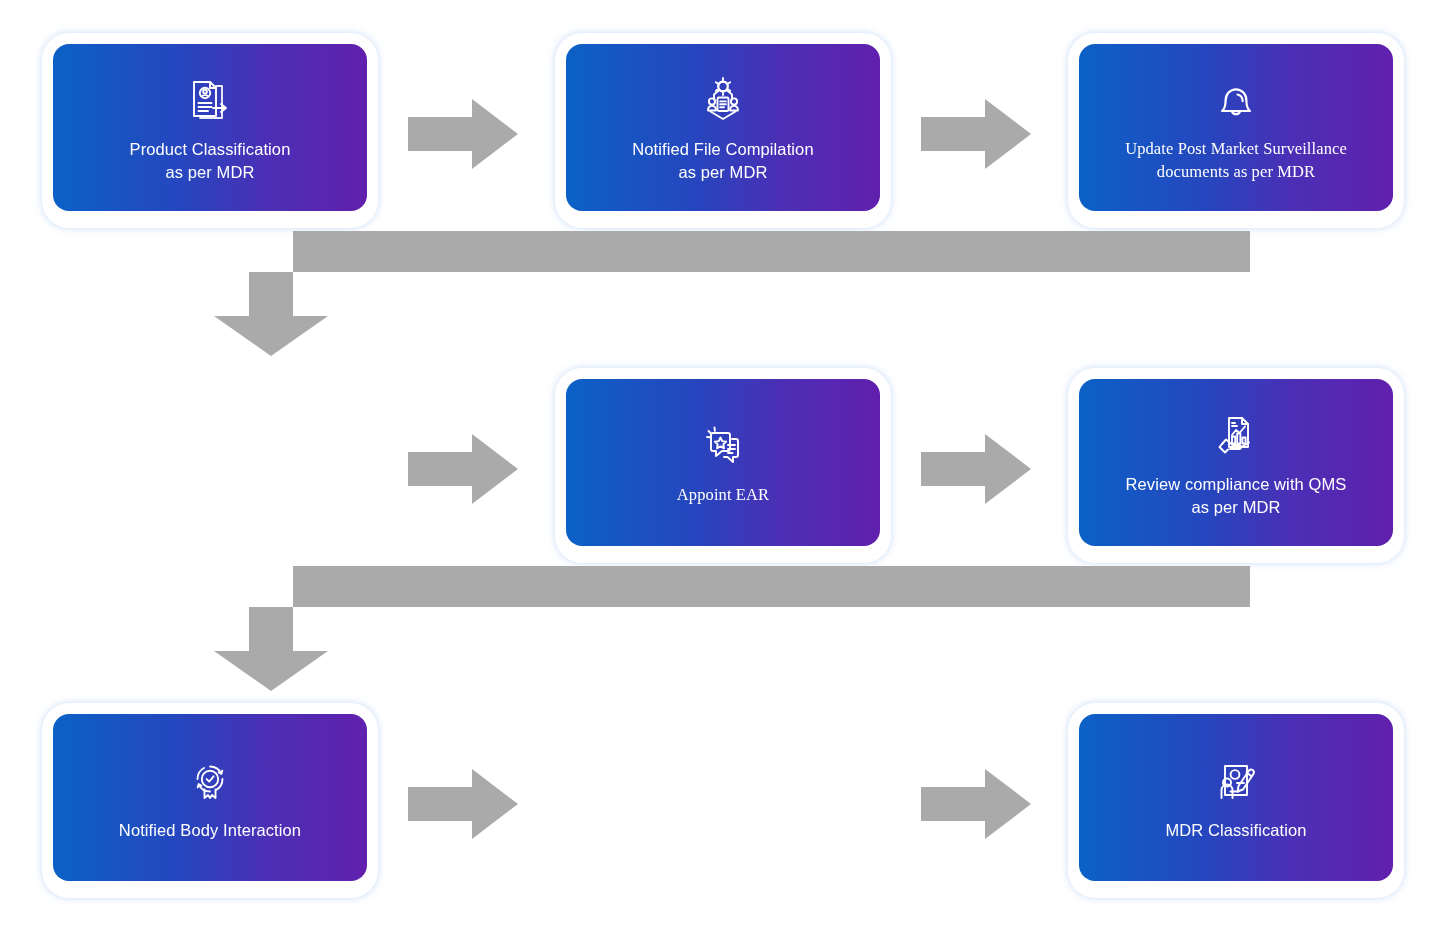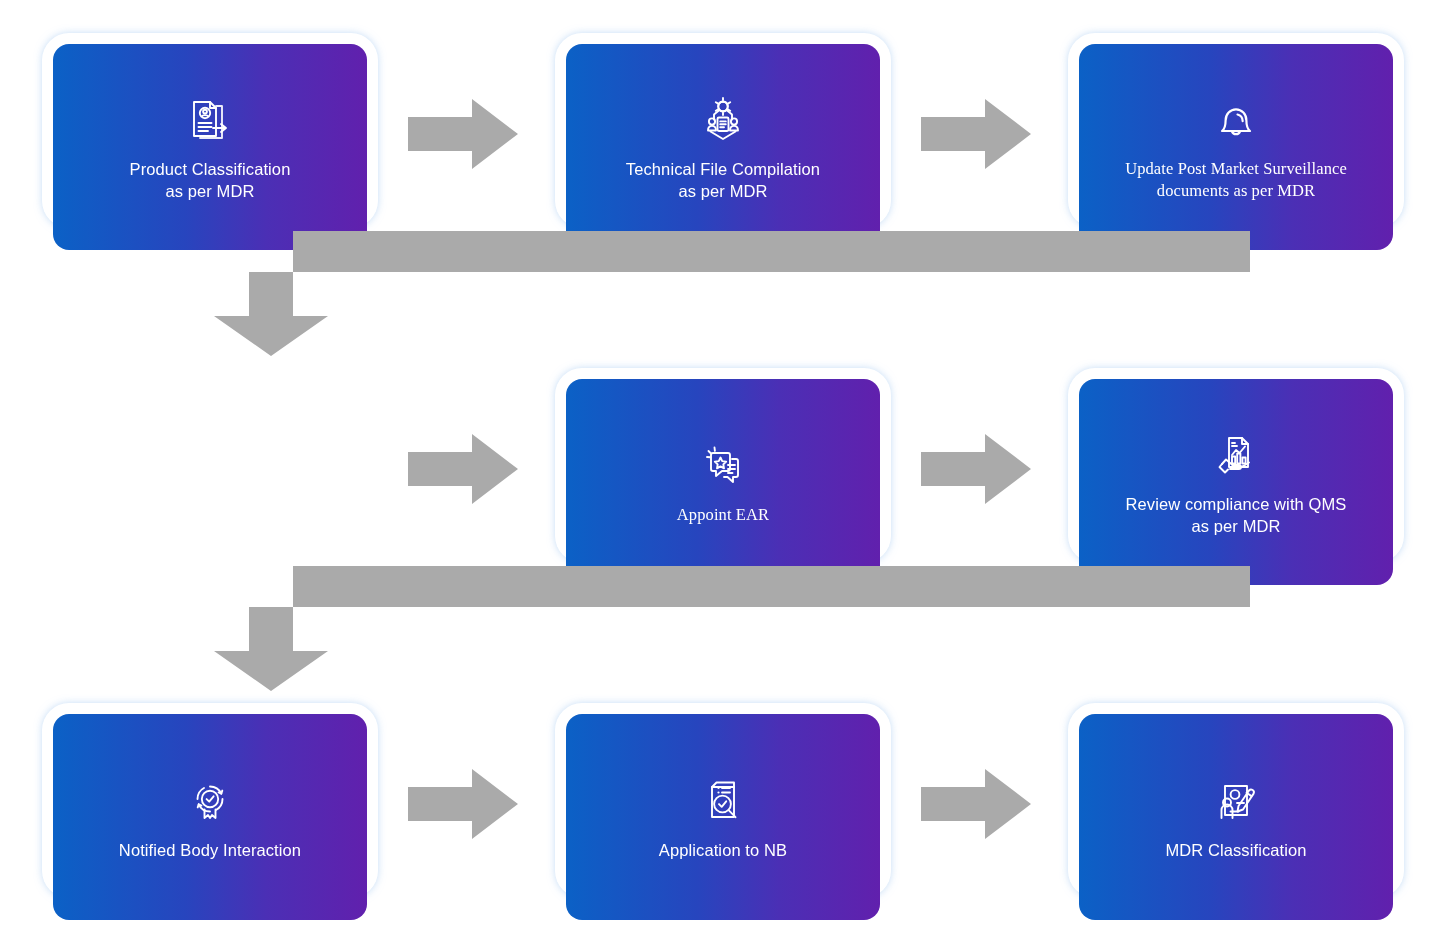--- a/index.html
+++ b/index.html
@@ -28,21 +28,21 @@
     background: #ffffff;
     box-shadow: 0 0 0 5px #ffffff, 0 0 9px 4px rgba(124,176,235,0.55);
     padding: 0;
     box-sizing: border-box;
   }
   .card {
     position: absolute;
     left: 6px;
     top: 6px;
     width: 314px;
-    height: 206px;
+    height: 167px;
     border-radius: 16px;
     background: linear-gradient(90deg, #0b61c6 0%, #2745be 42%, #4b2fb5 68%, #6120ad 100%);
     display: flex;
     flex-direction: column;
     align-items: center;
     justify-content: center;
     box-sizing: border-box;
   }
   .card-icon {
     width: 56px;
@@ -117,21 +117,21 @@
           <path d="M19 22.5 L19 27.5 M37 22.5 L37 27.5 M19 22.5 L23.5 18.8 M37 22.5 L32.5 18.8"></path>
           <rect x="22.5" y="25.5" width="11" height="13.5" rx="1.4"></rect>
           <path d="M25.2 29.4 L30.8 29.4 M25.2 32.3 L30.8 32.3 M25.2 35.2 L29 35.2"></path>
           <circle cx="17" cy="29.5" r="3.1"></circle>
           <path d="M13 38.5 c0-3 1.8-4.6 4-4.6 s4 1.6 4 4.6 Z"></path>
           <circle cx="39" cy="29.5" r="3.1"></circle>
           <path d="M35 38.5 c0-3 1.8-4.6 4-4.6 s4 1.6 4 4.6 Z"></path>
           <path d="M15.5 39.5 L28 47 L40.5 39.5"></path>
         </svg>
       </span>
-      <span class="card-label">Technical File Compilation
+      <span class="card-label">Notified File Compilation
 as per MDR</span>
     </div>
   </div>
 
   <div class="h-arrow" style="left:921px; top:97px;">
     <svg viewBox="0 0 112 74">
         <path d="M0 20 L64 20 L64 2 L110 37 L64 72 L64 54 L0 54 Z" fill="#aaaaaa"></path>
       </svg>
   </div>
 
@@ -228,37 +228,20 @@
       <span class="card-label">Notified Body Interaction</span>
     </div>
   </div>
 
   <div class="h-arrow" style="left:408px; top:767px;">
     <svg viewBox="0 0 112 74">
         <path d="M0 20 L64 20 L64 2 L110 37 L64 72 L64 54 L0 54 Z" fill="#aaaaaa"></path>
       </svg>
   </div>
 
-  <div class="card-wrap" style="left:560px; top:708px;">
-    <div class="card">
-      <span class="card-icon">
-        <svg viewBox="0 0 56 56" fill="none" stroke="#ffffff" stroke-width="1.9" stroke-linecap="round" stroke-linejoin="round">
-          <path d="M17 14 L17 44 L39 44 L39 14 Z"></path>
-          <path d="M17 14 L21.5 9.5 L39 9.5 L39 14"></path>
-          <path d="M27 15 L35 15 M27 19.5 L35 19.5"></path>
-          <circle cx="23.5" cy="15" r="1.1" fill="#ffffff" stroke="none"></circle>
-          <circle cx="23.5" cy="19.5" r="1.1" fill="#ffffff" stroke="none"></circle>
-          <circle cx="27.5" cy="31" r="8.4"></circle>
-          <path d="M24 31.1 L26.7 33.8 L31.2 28.3"></path>
-          <path d="M33.6 37.2 L40.5 44.2"></path>
-        </svg>
-      </span>
-      <span class="card-label">Application to NB</span>
-    </div>
-  </div>
 
   <div class="h-arrow" style="left:921px; top:767px;">
     <svg viewBox="0 0 112 74">
         <path d="M0 20 L64 20 L64 2 L110 37 L64 72 L64 54 L0 54 Z" fill="#aaaaaa"></path>
       </svg>
   </div>
 
   <div class="card-wrap" style="left:1073px; top:708px;">
     <div class="card">
       <span class="card-icon">

